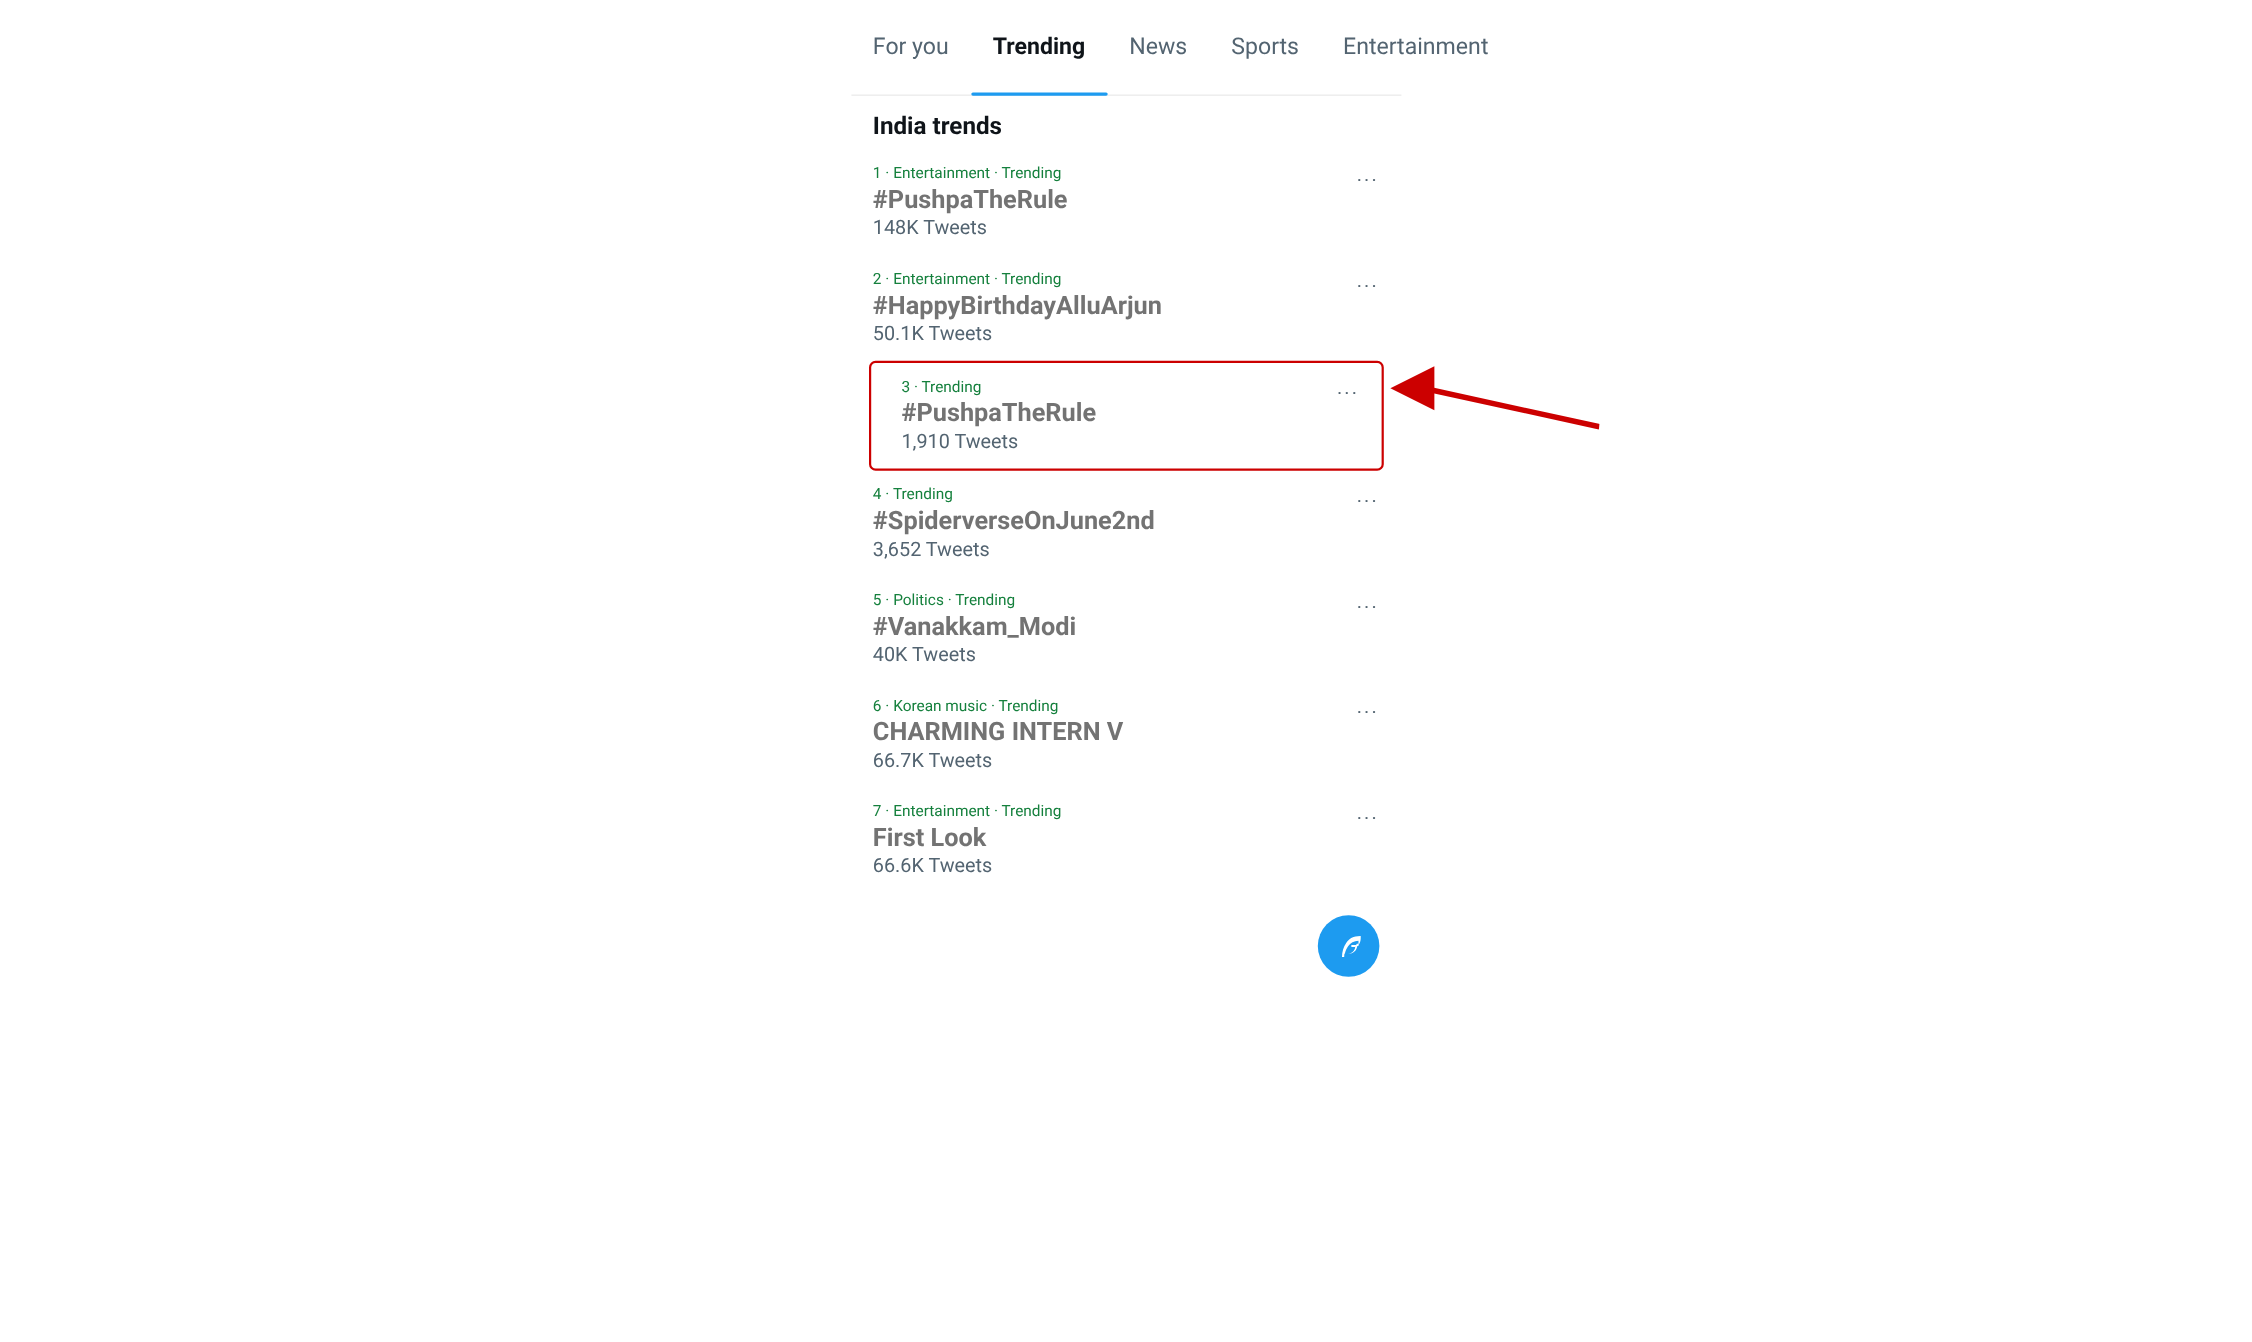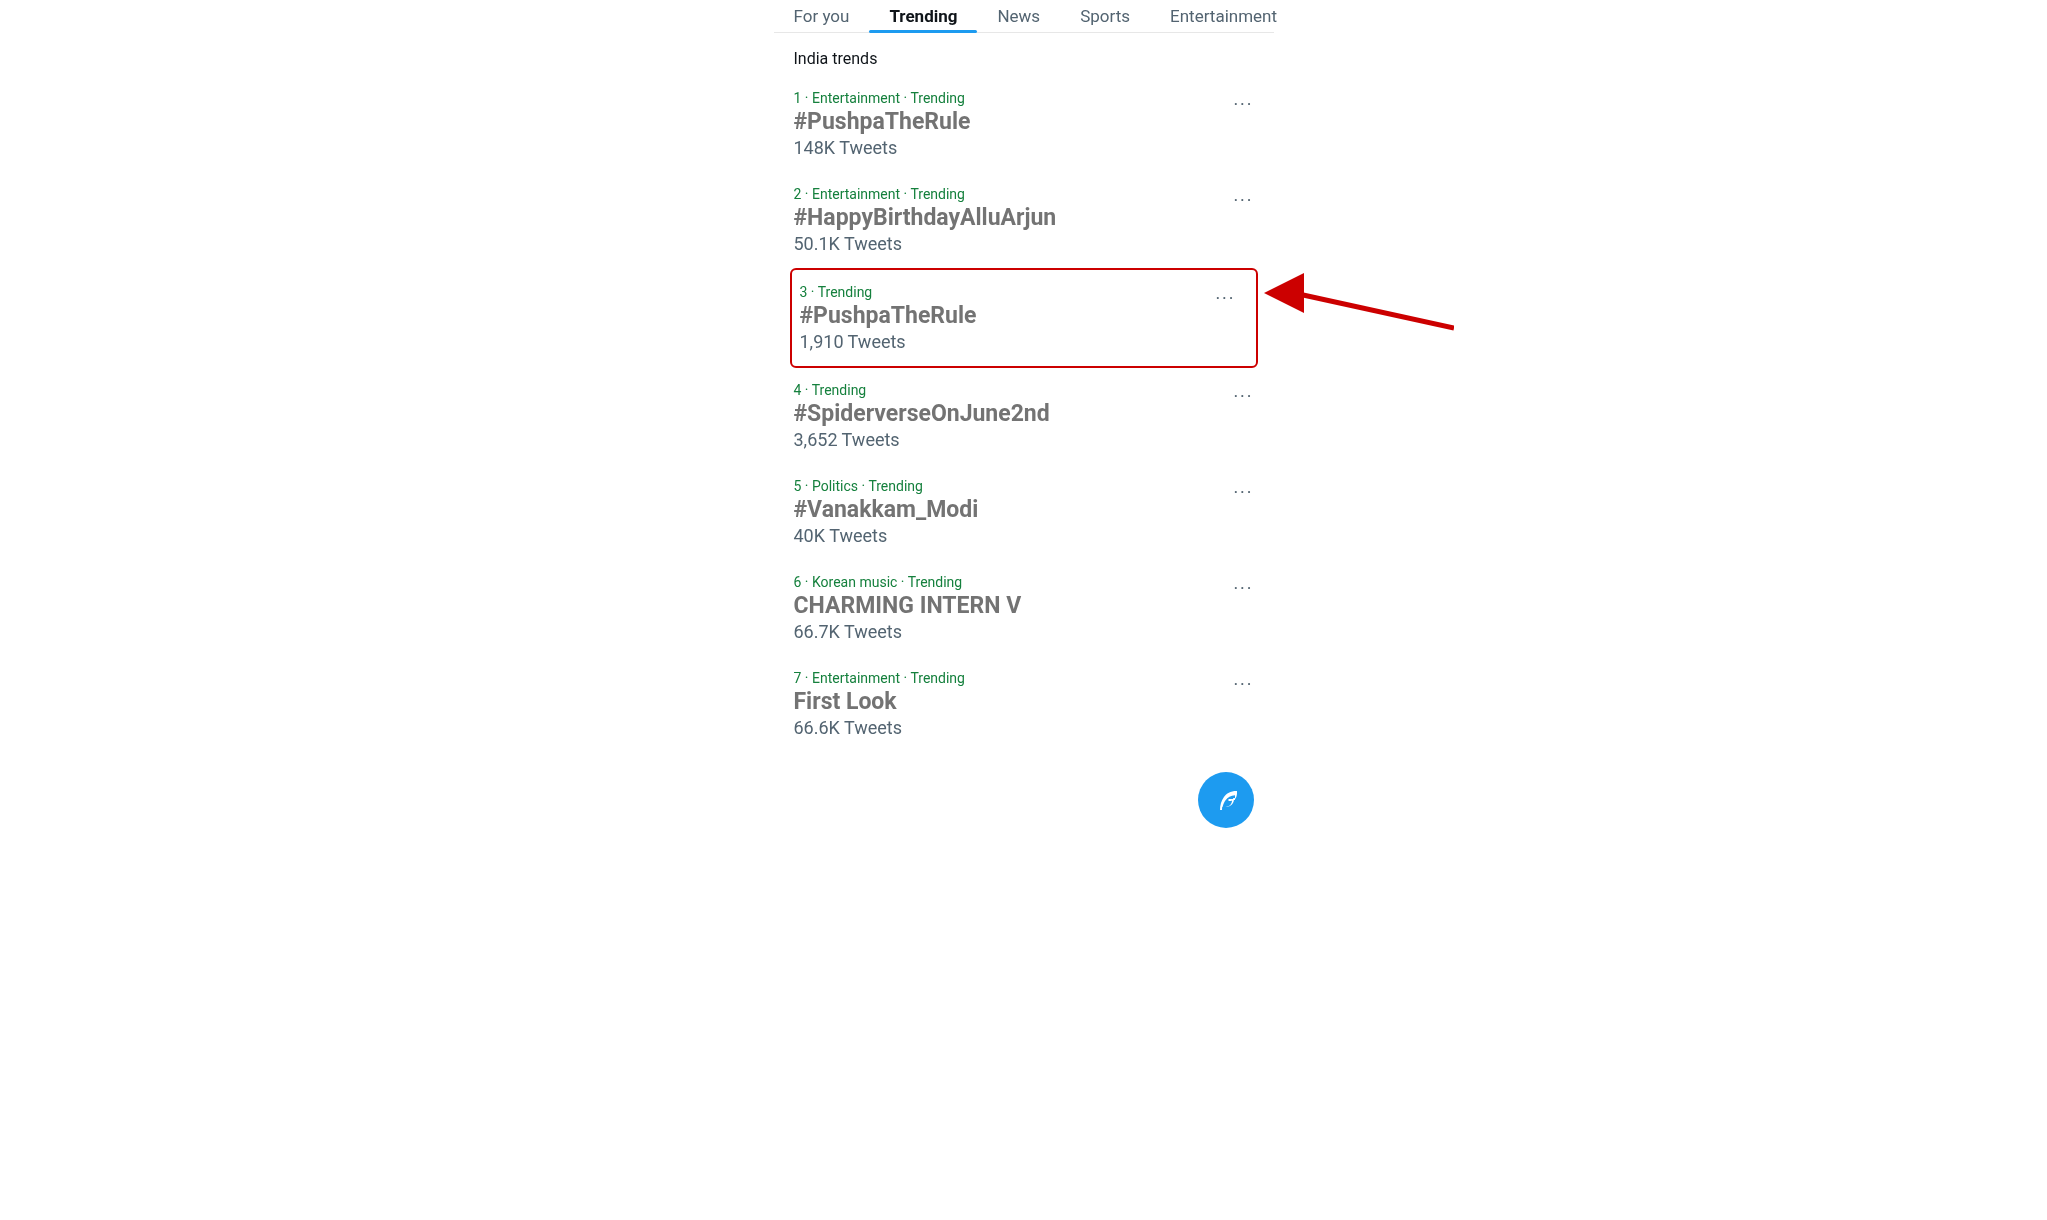--- a/index.html
+++ b/index.html
@@ -23,22 +23,22 @@
     }
 
     
     .tabs {
       display: flex;
       border-bottom: 1px solid #e7e7e7;
       margin-bottom: 0;
     }
 
     .tab {
-      padding: 6px 20px;
-      font-size: 17px;
+      padding: 31px 20px;
+      font-size: 21px;
       color: #536471;
       cursor: pointer;
       position: relative;
       font-weight: 400;
       white-space: nowrap;
     }
 
     .tab.active {
       color: #0f1419;
       font-weight: 700;
@@ -50,39 +50,39 @@
       bottom: -1px;
       left: 0;
       right: 0;
       height: 3px;
       background: #1d9bf0;
       border-radius: 2px;
     }
 
     
     .section-title {
-      font-size: 16px;
-      font-weight: 400;
+      font-size: 22px;
+      font-weight: 700;
       color: #0f1419;
       padding: 16px 20px 8px 20px;
     }
 
     
     .trend-item {
       padding: 14px 20px;
       position: relative;
       cursor: pointer;
       transition: background 0.1s;
     }
 
     .trend-item.highlighted {
       border: 2px solid #cc0000;
       border-radius: 6px;
       margin: 0 16px;
-      padding: 14px 8px;
+      padding: 14px 28px;
     }
 
     .trend-meta {
       font-size: 14px;
       color: #15803d;
       margin-bottom: 2px;
     }
 
     .trend-name {
       font-size: 23px;

